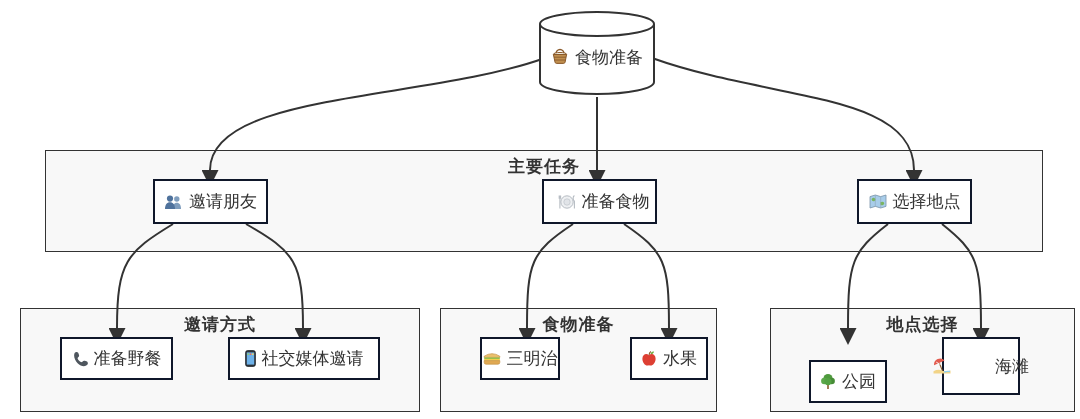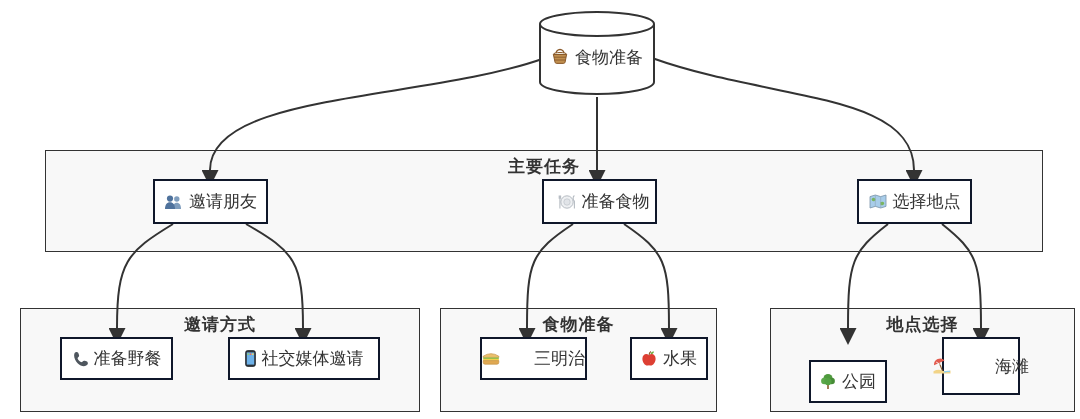--- a/index.html
+++ b/index.html
@@ -38,21 +38,21 @@
   .cluster-invite { left:20px;  top:308px; width:400px; height:104px; }
   .cluster-food   { left:440px; top:308px; width:277px; height:104px; }
   .cluster-loc    { left:770px; top:308px; width:305px; height:104px;padding-left:16px; }
 
   
   .n-invite   { left:153px; top:179px; width:115px; height:45px; }
   .n-food     { left:542px; top:179px; width:115px; height:45px;padding-left:8px; }
   .n-location { left:857px; top:179px; width:115px; height:45px; }
   .n-phone    { left:60px;  top:337px; width:113px; height:43px; }
   .n-social   { left:228px; top:337px; width:152px; height:43px; }
-  .n-sandwich { left:480px; top:337px; width:107px;  height:43px;justify-content:space-between; }
+  .n-sandwich { left:480px; top:337px; width:80px;  height:43px; }
   .n-fruit    { left:630px; top:337px; width:78px;  height:43px;text-align:right; }
   .n-park     { left:809px; top:337px; width:78px;  height:43px;margin-top:23px; }
   .n-beach    { left:942px; top:337px; width:78px;  height:58px;gap:44px; }
 </style>
 </head>
 <body>
 
 <div class="stage">
 
   <div class="cluster cluster-main">

